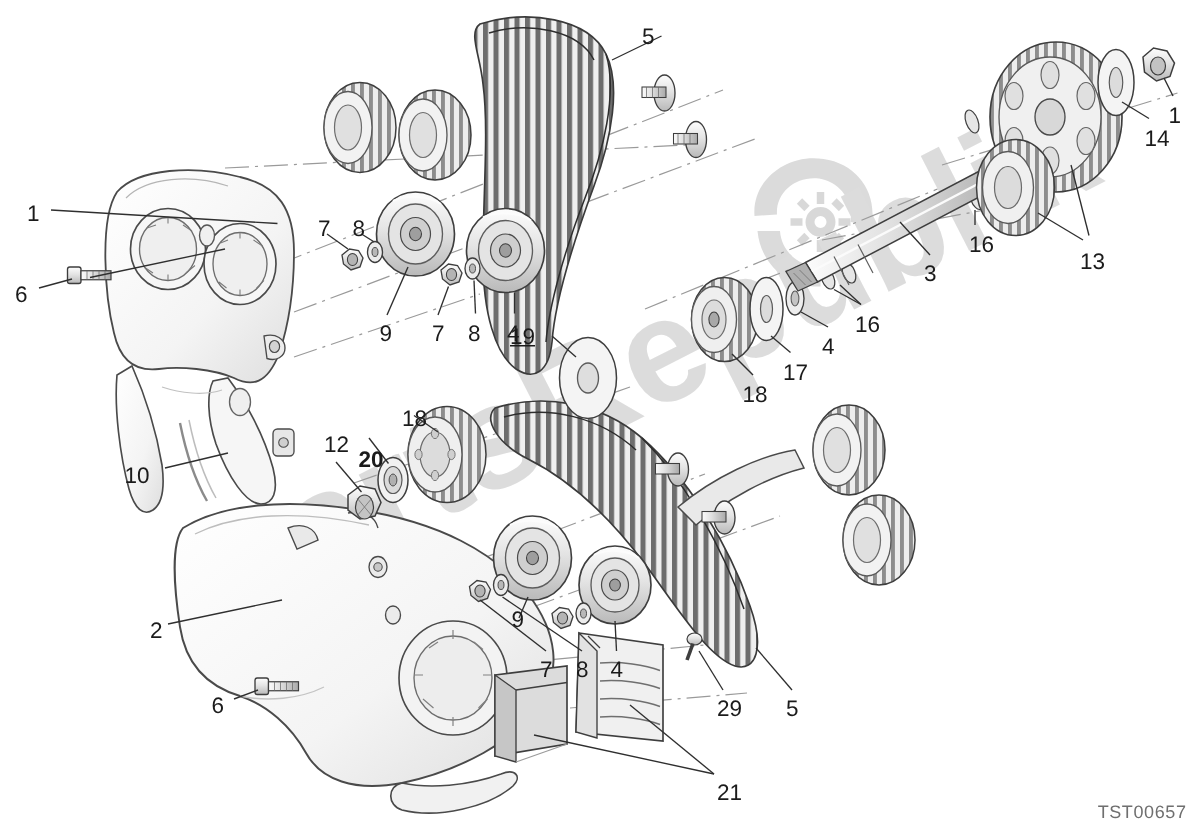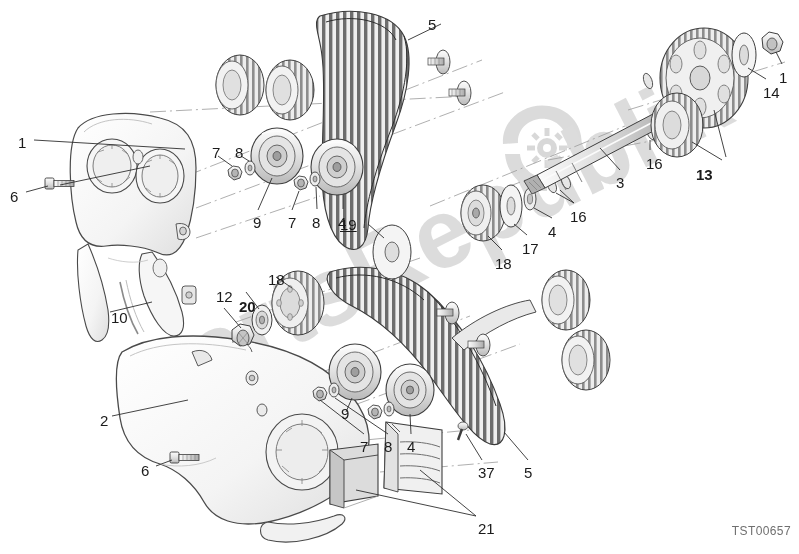--- a/index.html
+++ b/index.html
@@ -14,21 +14,21 @@
     position:absolute;
     font-family:"Liberation Sans", sans-serif;
     font-size:15px;
     color:#1b1b1b;
     line-height:1;
     white-space:nowrap;
     user-select:none;
   }
   #partcode{
     position:absolute;
-    right:8px;bottom:16px;
+    right:8px;bottom:6px;
     font-family:"Liberation Sans", sans-serif;
     font-size:12px;
     letter-spacing:0.4px;
     color:#6f6f6f;
   }
 </style>
 </head>
 <body>
 
 <div id="stage">
@@ -474,32 +474,32 @@
   <div class="callout" style="left:288px;top:215px;">7</div>
   <div class="callout" style="left:312px;top:215px;">8</div>
   <div class="callout" style="left:338px;top:215px;">4</div>
   <div class="callout" style="left:340px;top:217px;text-decoration:underline;">19</div>
   <div class="callout" style="left:522px;top:241px;">17</div>
   <div class="callout" style="left:495px;top:256px;">18</div>
   <div class="callout" style="left:548px;top:224px;">4</div>
   <div class="callout" style="left:570px;top:209px;">16</div>
   <div class="callout" style="left:646px;top:156px;">16</div>
   <div class="callout" style="left:616px;top:175px;">3</div>
-  <div class="callout" style="left:696px;top:167px;font-weight:bold;">13</div>
+  <div class="callout" style="left:720px;top:167px;">13</div>
   <div class="callout" style="left:763px;top:85px;">14</div>
   <div class="callout" style="left:779px;top:70px;">1</div>
   <div class="callout" style="left:268px;top:272px;">18</div>
   <div class="callout" style="left:239px;top:299px;font-weight:bold;">20</div>
   <div class="callout" style="left:216px;top:289px;">12</div>
-  <div class="callout" style="left:111px;top:310px;">10</div>
+  <div class="callout" style="left:83px;top:310px;">10</div>
   <div class="callout" style="left:100px;top:413px;">2</div>
   <div class="callout" style="left:141px;top:463px;">6</div>
   <div class="callout" style="left:341px;top:406px;">9</div>
   <div class="callout" style="left:360px;top:439px;">7</div>
   <div class="callout" style="left:384px;top:439px;">8</div>
   <div class="callout" style="left:407px;top:439px;">4</div>
-  <div class="callout" style="left:478px;top:465px;">37</div>
+  <div class="callout" style="left:478px;top:465px;">29</div>
   <div class="callout" style="left:524px;top:465px;">5</div>
   <div class="callout" style="left:478px;top:521px;">21</div>
 
   <div id="partcode">TST00657</div>
 
 </div>
 
 </body></html>

